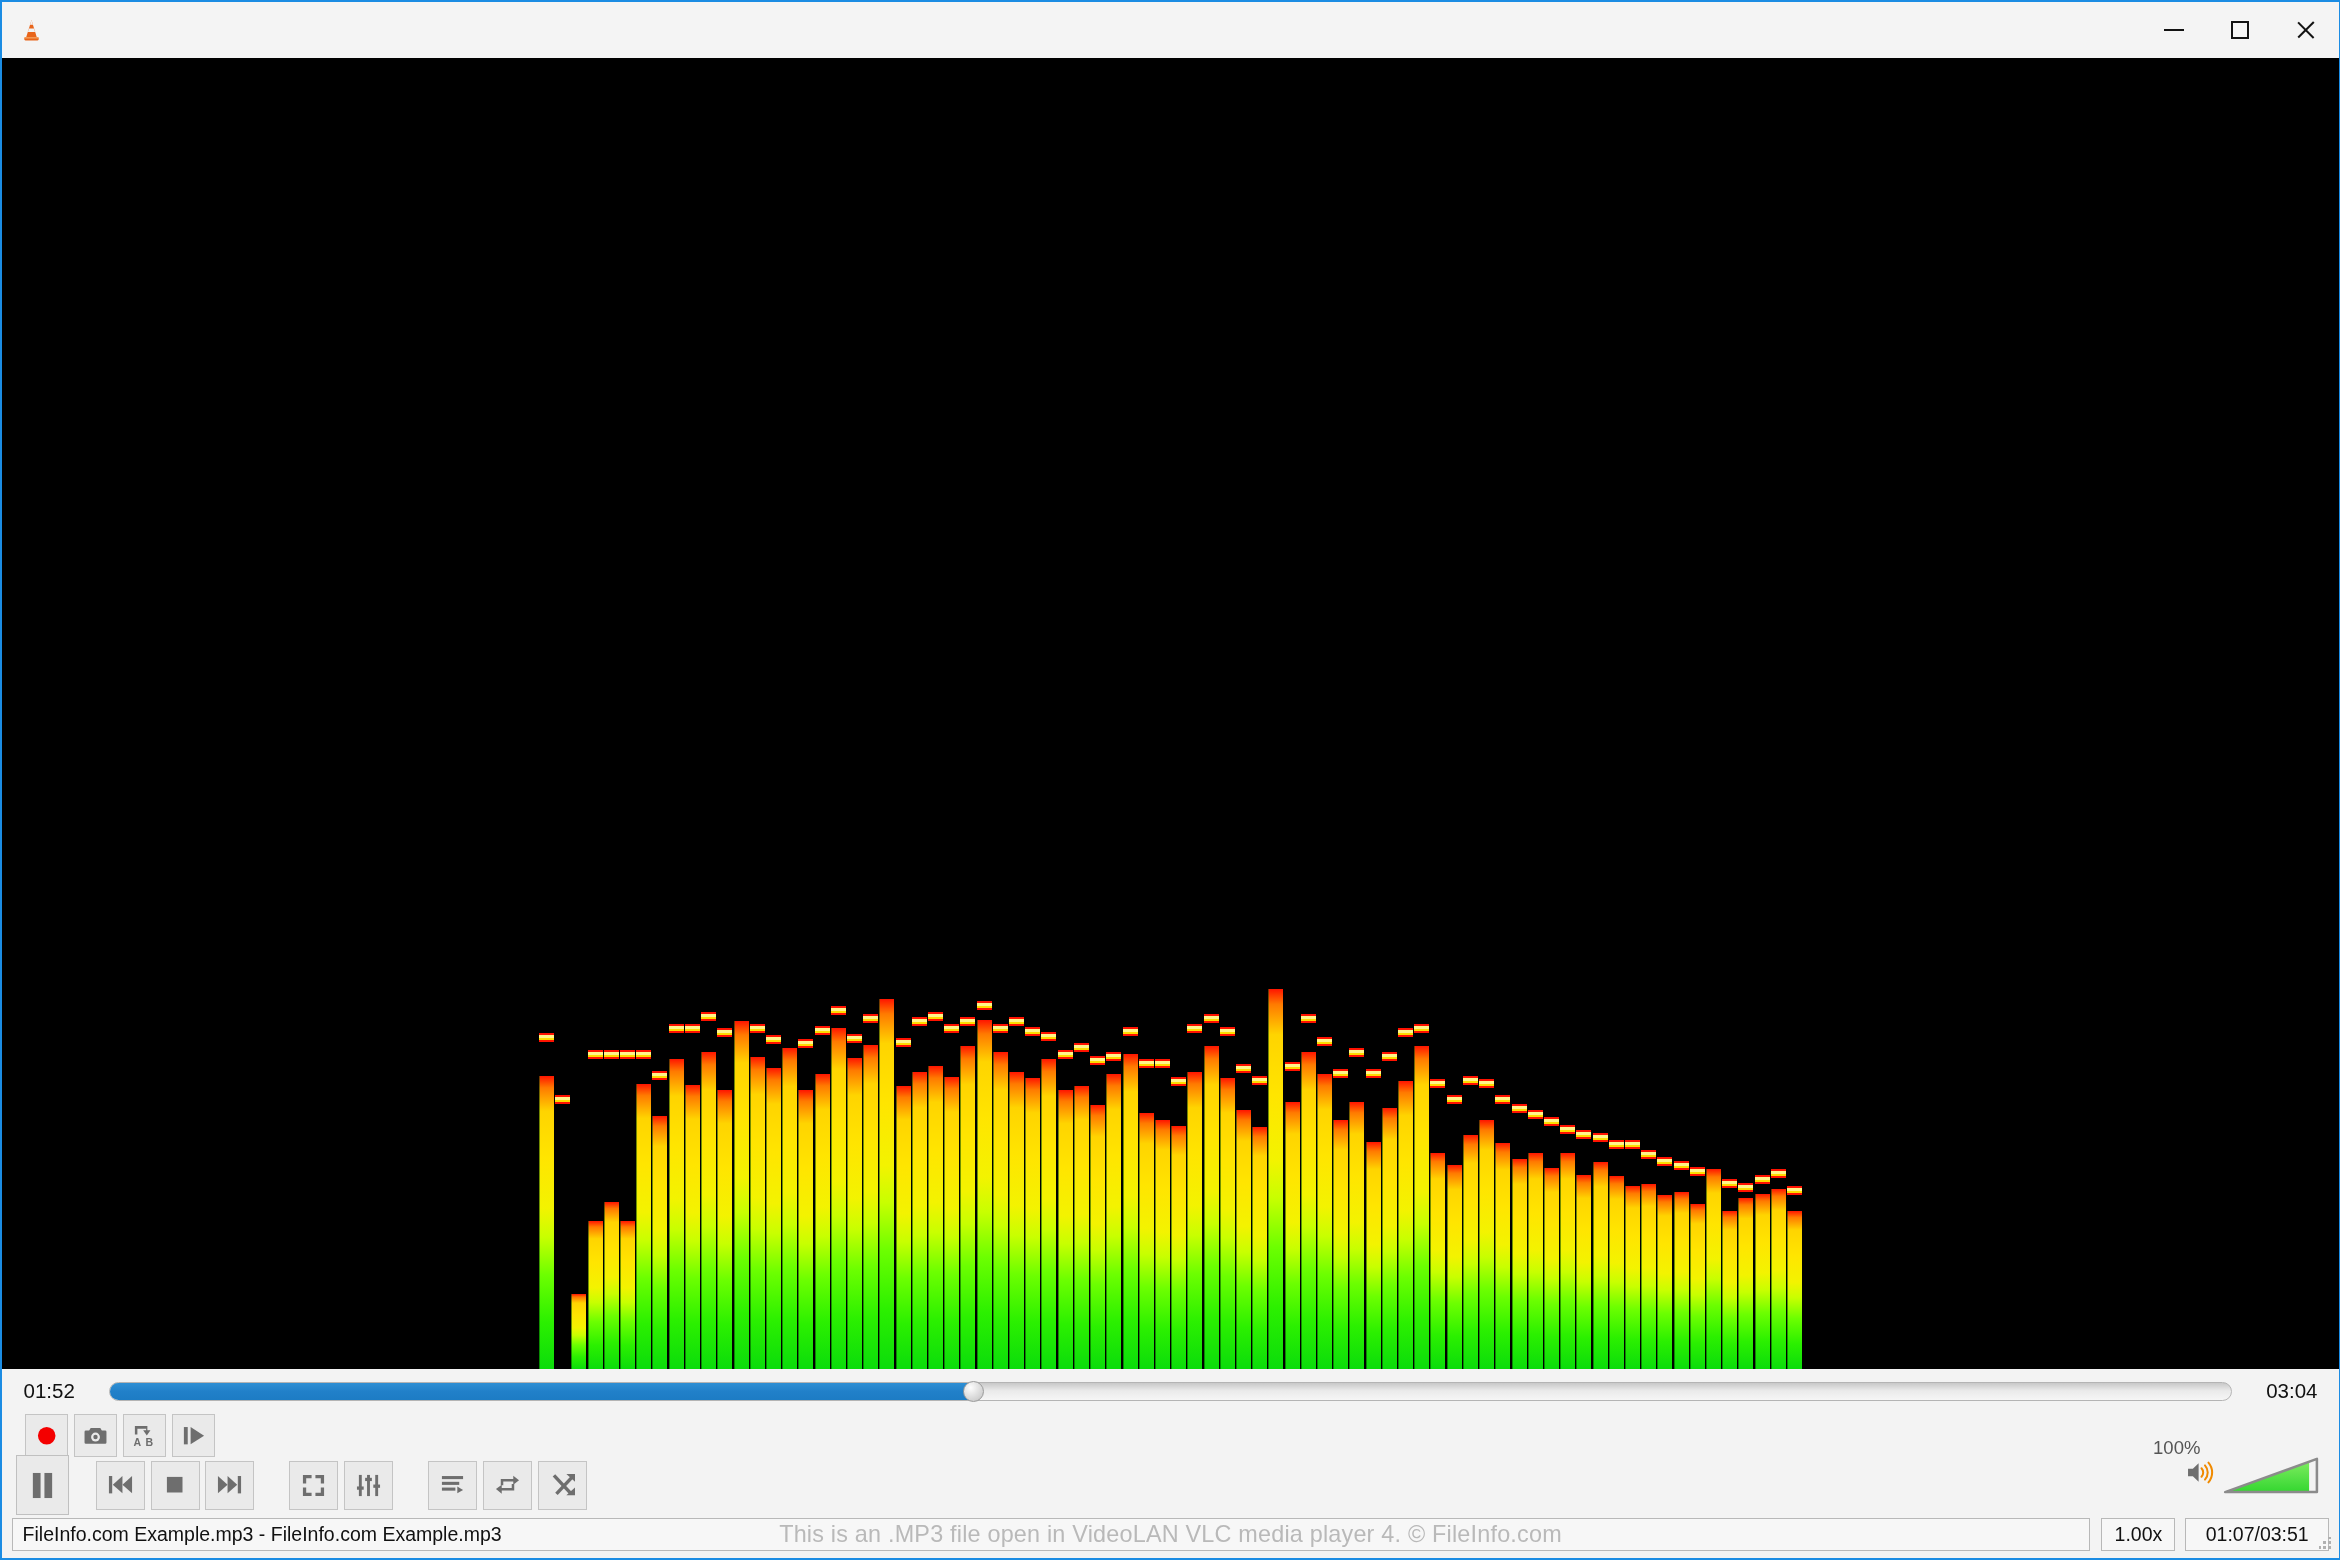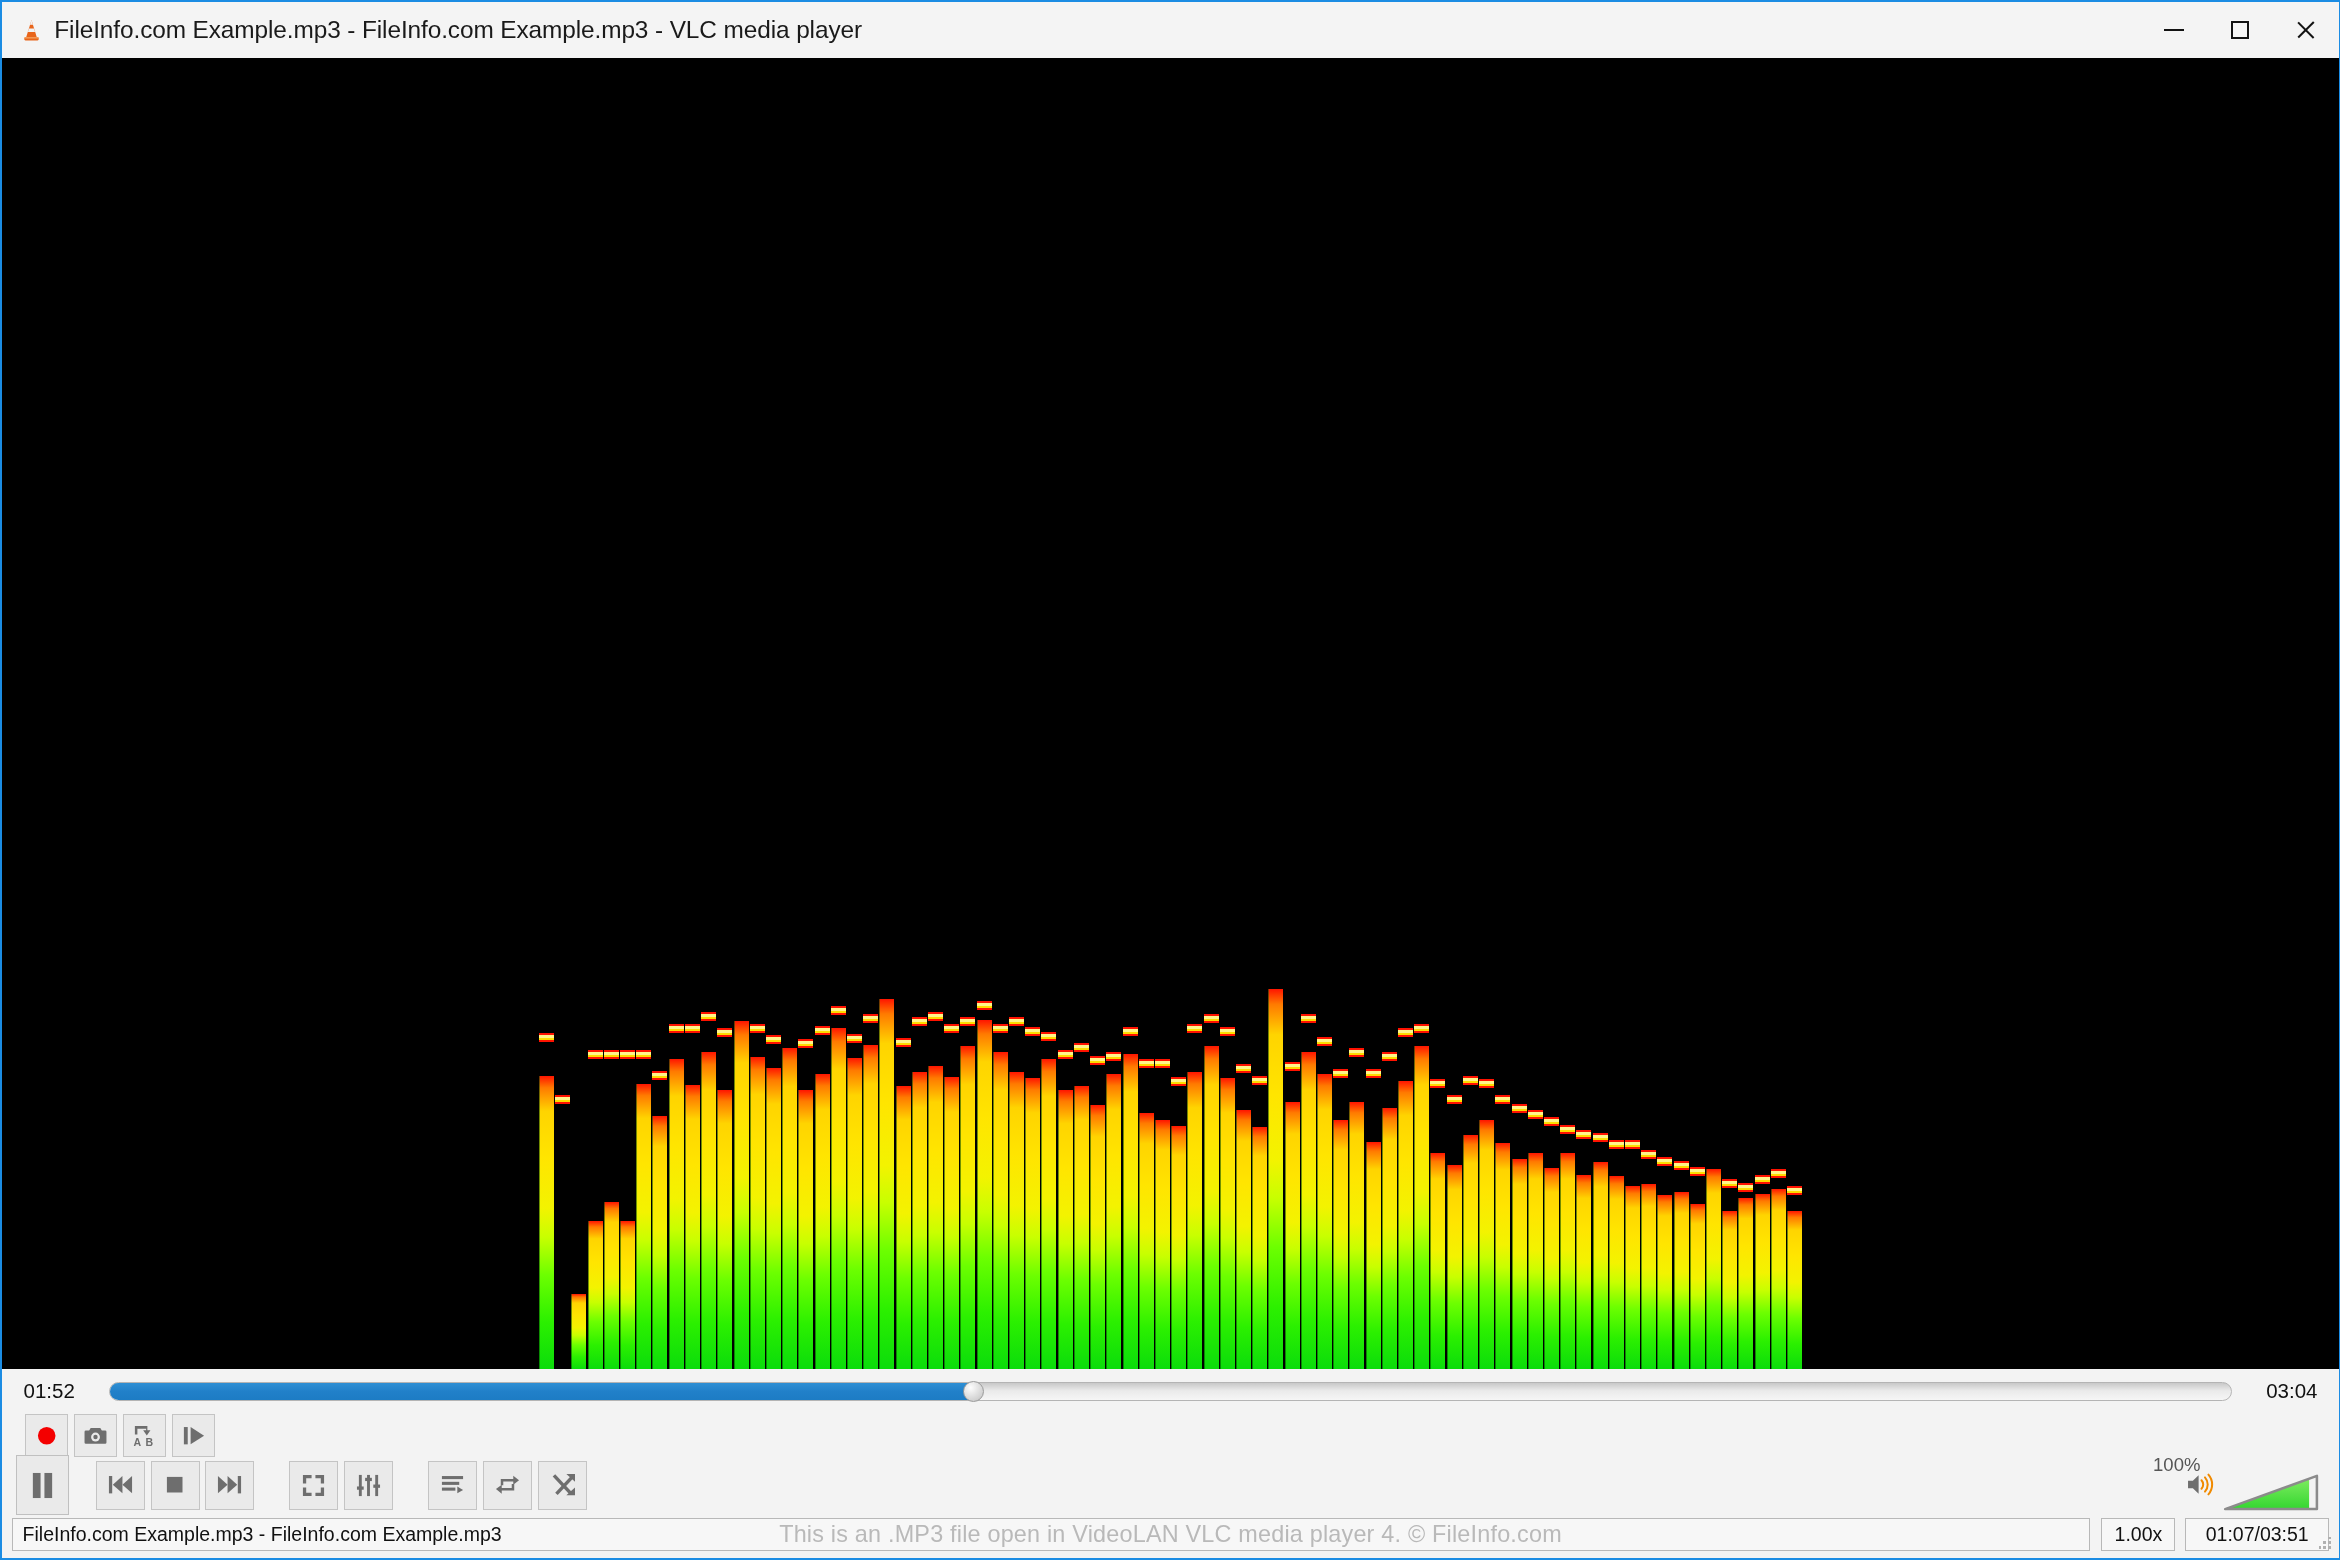--- a/index.html
+++ b/index.html
@@ -103,21 +103,21 @@
   .tbtn.m{width:49px;height:49px;}
   .tbtn.big{width:53px;height:60px;border:1px solid #c0c0c0;}
   .gap-s{width:5.9px;flex:0 0 auto;}
   .gap-m{width:27px;flex:0 0 auto;}
   .gap-l{width:35px;flex:0 0 auto;}
 
   .ico{fill:#6e6e6e;display:block;}
 
   
   #vol-block{
-    position:absolute;right:17.6px;bottom:4px;display:flex;align-items:flex-start;
+    position:absolute;right:17.6px;bottom:21px;display:flex;align-items:center;
   }
   #vol-pct{
     position:absolute;right:121px;bottom:37px;font-size:18.5px;color:#555;
   }
   #vol-wedge{
     position:relative;width:98px;height:41px;margin-left:7.8px;
   }
 
   
   #statusbar{
@@ -148,21 +148,20 @@
   <div id="titlebar">
     <span id="app-icon">
       <svg viewBox="0 0 26 26" width="25" height="25" aria-hidden="true">
         <polygon points="13,2 18.5,20 7.5,20" fill="#e8641a"></polygon>
         <polygon points="13,2 14.6,7 11.4,7" fill="#f2f2f2"></polygon>
         <polygon points="10.3,11 15.7,11 16.7,14.5 9.3,14.5" fill="#f2f2f2"></polygon>
         <rect x="5.5" y="20" width="15" height="3.4" rx="1.2" fill="#e8641a"></rect>
         <rect x="5.5" y="20" width="15" height="1.4" rx=".7" fill="#f6a05a"></rect>
       </svg>
     </span>
-    <span id="title-text">FileInfo.com Example.mp3 - FileInfo.com Example.mp3 - VLC media player</span>
     <div class="win-btns">
       <div class="win-btn">
         <span class="glyph-min"></span>
       </div>
       <div class="win-btn">
         <span class="glyph-max"></span>
       </div>
       <div class="win-btn close">
         <span class="glyph-close"></span>
       </div>

